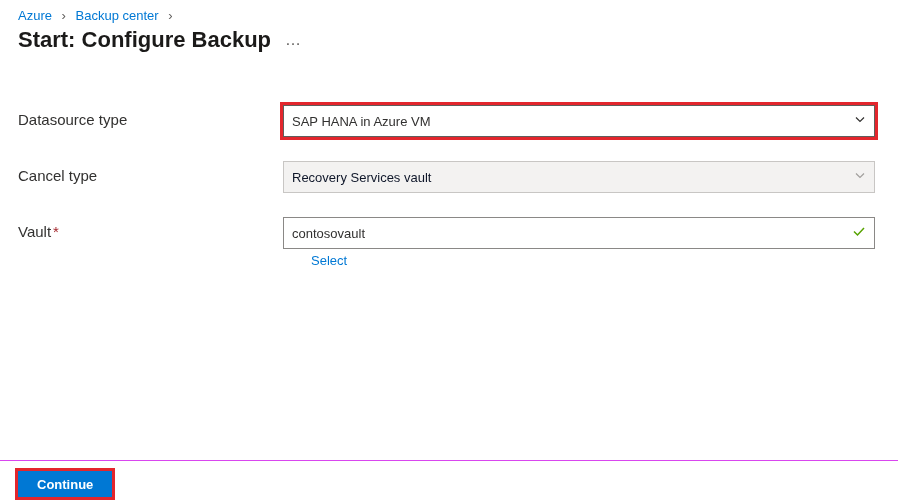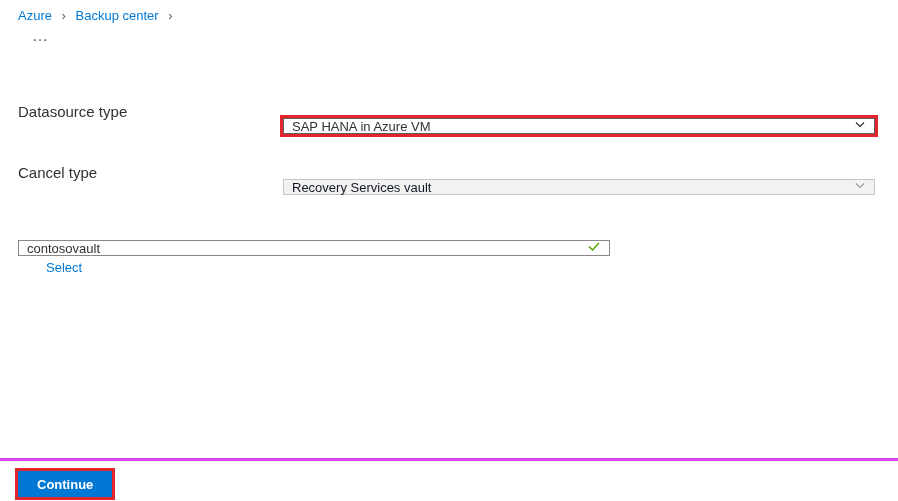--- a/index.html
+++ b/index.html
@@ -53,31 +53,30 @@
     .row.tight { margin-bottom: 6px; }
     .label {
       width: 265px;
       padding-top: 6px;
       font-size: 15px;
       color: #323130;
     }
     .req { color: #a4262c; margin-left: 2px; }
     .field-col { flex: 1; max-width: 592px; }
     .select-box {
-      height: 16px;
+      height: 32px;
       width: 100%;
       border: 1px solid #605e5c;
       background: #fff;
       display: flex;
       align-items: center;
       padding: 0 8px;
       position: relative;
       font-size: 13px;
       color: #323130;
-      margin-top: 21px;
     }
     .select-box.highlight {
       outline: 3px solid #e3262d;
       border-color: #605e5c;
     }
     .select-box.disabled {
       background: #f3f2f1;
       color: #0f172a;
       border-color: #c8c6c4;
     }
@@ -105,21 +104,21 @@
       text-decoration: none;
       display: inline-block;
       margin-top: 4px;
       margin-left: 28px;
     }
     .footer {
       position: absolute;
       left: 0;
       right: 0;
       bottom: 0;
-      border-top: 3px solid #d946ef;
+      border-top: 1px solid #d946ef;
       padding: 10px 18px 4px 18px;
       display: flex;
       gap: 18px;
     }
     .btn {
       height: 26px;
       padding: 0 18px;
       border: 1px solid #8a8886;
       background: #fff;
       font-size: 13px;
@@ -141,20 +140,21 @@
 <body>
 
 <div class="breadcrumb">
   <a href="#">Azure</a>
   <span class="sep">›</span>
   <a href="#">Backup center</a>
   <span class="sep">›</span>
 </div>
 
 <div class="page-title-row">
+  <h1 class="page-title">Start: Configure Backup</h1>
   <span class="title-more">…</span>
 </div>
 
 <div class="form">
 
   <div class="row">
     <div class="label">Datasource type</div>
     <div class="field-col">
       <div class="select-box highlight">
         <span>SAP HANA in Azure VM</span>
@@ -175,20 +175,23 @@
         <span class="chev">
           <svg width="12" height="12" viewBox="0 0 12 12">
               <path d="M2 4 L6 8 L10 4" stroke="currentColor" stroke-width="1.2" fill="none"></path>
             </svg>
         </span>
       </div>
     </div>
   </div>
 
   <div class="row tight">
+    <div class="label">
+      <span>Vault</span><span class="req">*</span>
+    </div>
     <div class="field-col">
       <div class="select-box valid">
         <span>contosovault</span>
         <span class="check-icon">
           <svg width="14" height="14" viewBox="0 0 14 14">
               <path d="M2 7 L5.5 10.5 L12 3.5" stroke="currentColor" stroke-width="1.5" fill="none"></path>
             </svg>
         </span>
       </div>
       <a href="#" class="link">Select</a>

